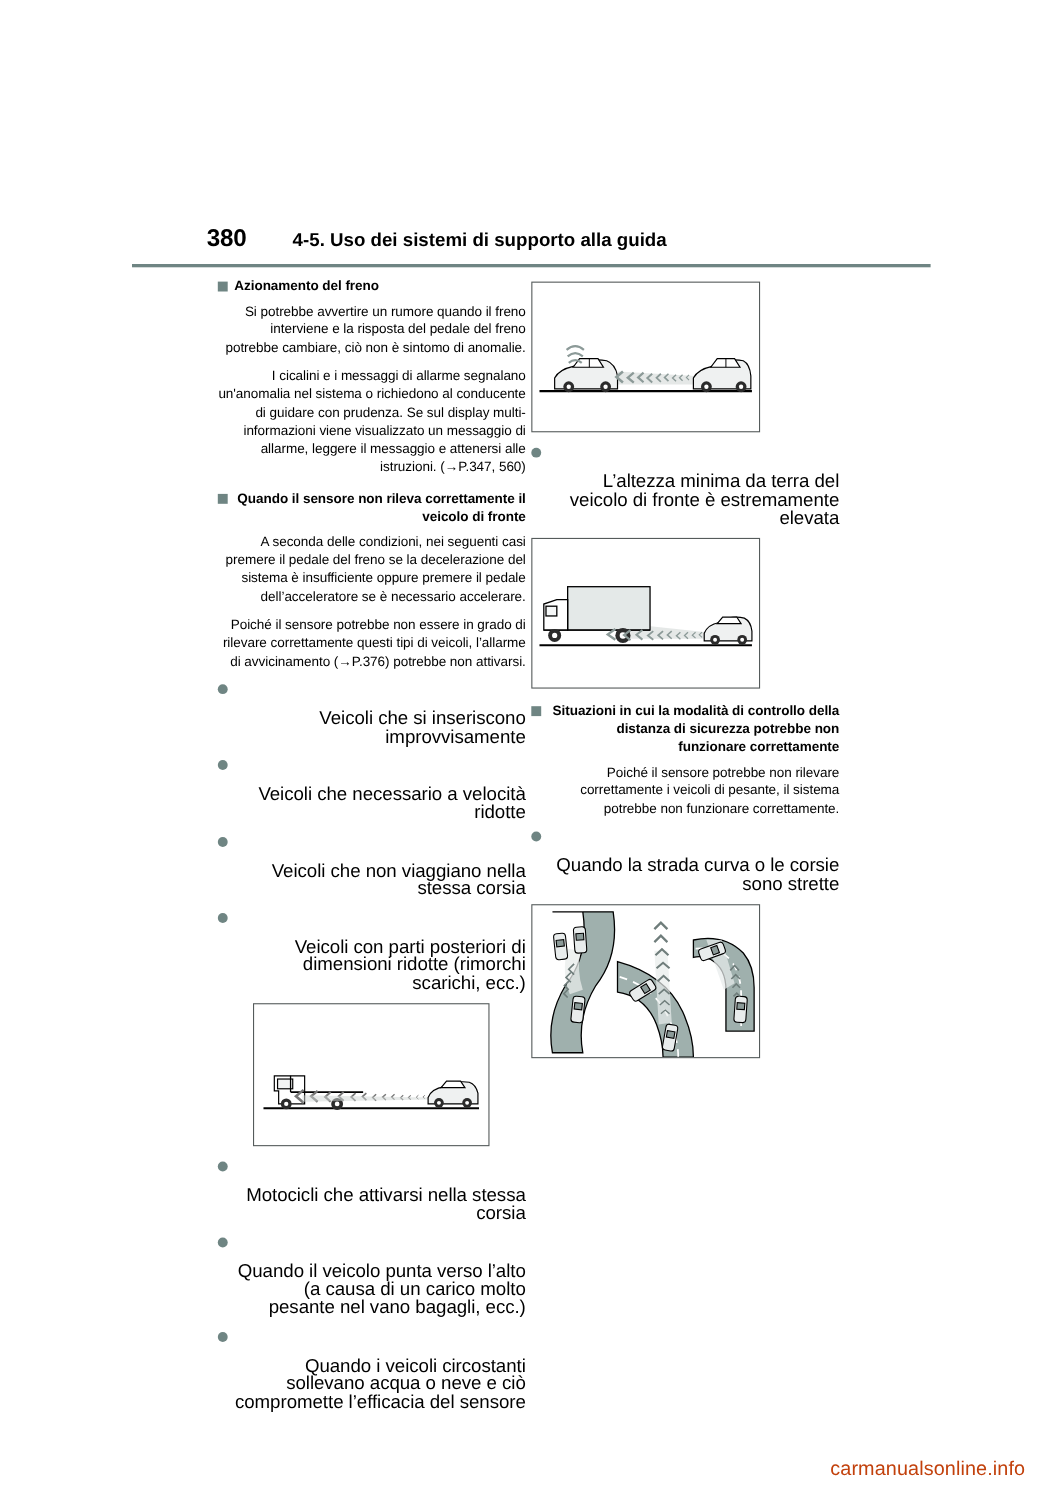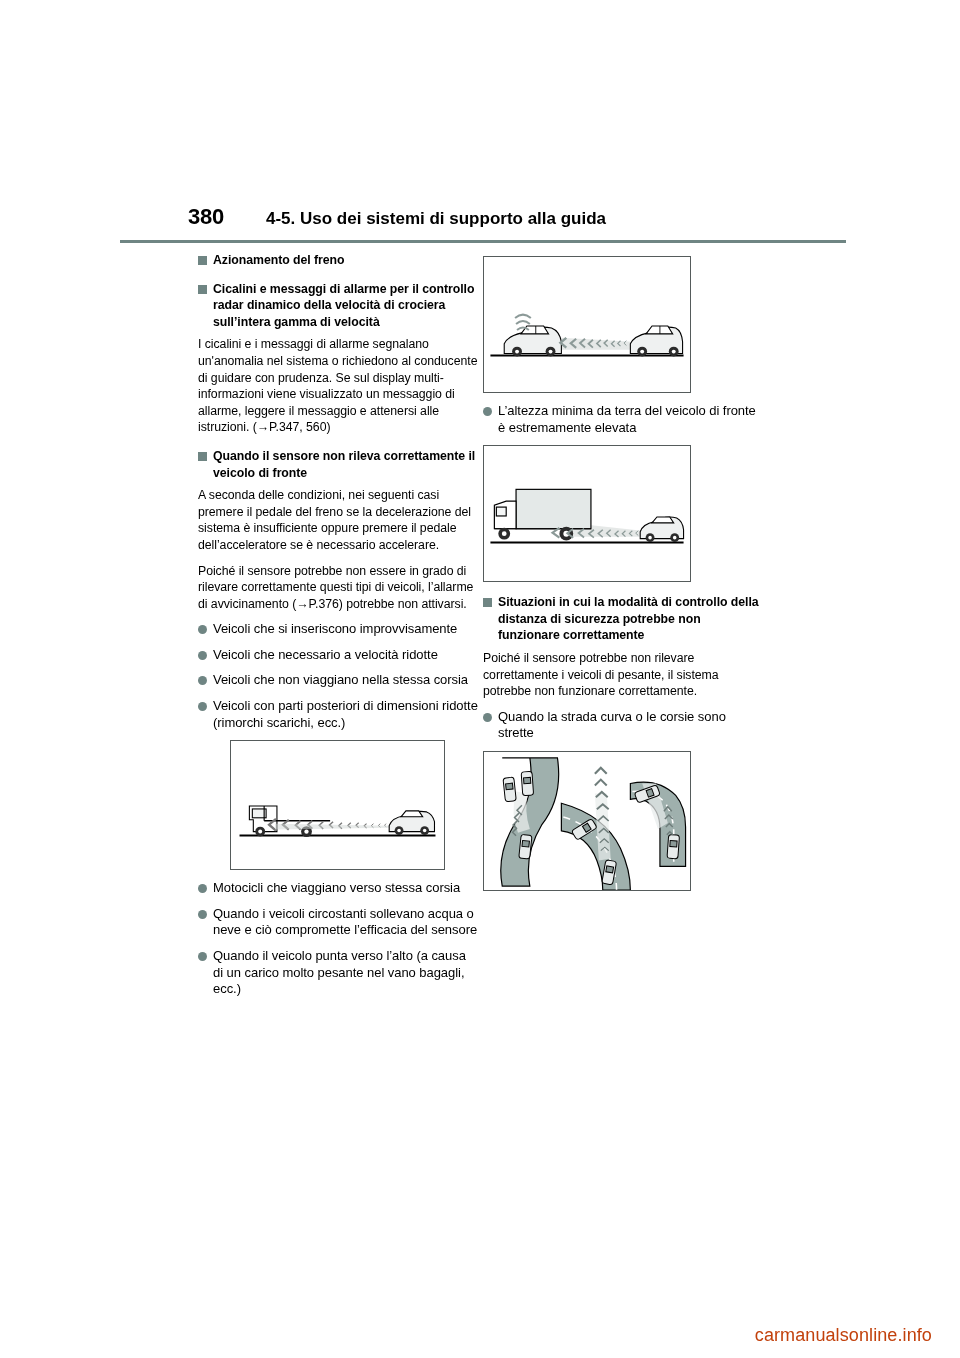--- a/index.html
+++ b/index.html
@@ -10,21 +10,21 @@
     background: #ffffff;
     font-family: "Liberation Sans", sans-serif;
     color: #000000;
     position: relative;
     overflow: hidden;
   }
 
   .page {
     position: absolute;
     left: 0; top: 0;
-    width: 960px; height: 1358px;
+    width: 960px; height: 1358px; text-align: right;
   }
 
   
   .header {
     position: absolute;
     left: 120px;
     top: 203px;
     width: 726px;
     height: 30px;
   }
@@ -98,23 +98,24 @@
   }
   .dot {
     width: 9px; height: 9px;
     border-radius: 50%;
     background: #6f8583;
     flex: 0 0 9px;
     margin-top: 4px;
     margin-right: 6px;
   }
   .b-text {
-    font-size: 13px;
+    font-size: 17px;
     line-height: 16.6px;
     letter-spacing: -0.05px;
+    margin-top: 27px;
   }
 
   
   .figure {
     border: 1.5px solid #555b5b;
     background: #ffffff;
     margin: 4px 0 10px 0;
   }
   .fig-wide { width: 208px; height: 137px; margin-left: 0px; }
   .fig-left { width: 215px; height: 130px; margin-left: 32px; }
@@ -141,25 +142,22 @@
     <div class="chapter-title">4-5. Uso dei sistemi di supporto alla guida</div>
   </div>
   <div class="header-rule"></div>
 
   <div class="col col-left">
 
     <div class="h-block">
       <span class="sq"></span>
       <span class="h-text">Azionamento del freno</span>
     </div>
-
-    <div class="h-block">
-      <span class="sq"></span>
-      <span class="h-text">Cicalini e messaggi di allarme per il controllo radar dinamico della velocità di crociera sull’intera gamma di velocità</span>
-    </div>
+    <p class="body">Si potrebbe avvertire un rumore quando il freno interviene e la risposta del pedale del freno potrebbe cambiare, ciò non è sintomo di anomalie.</p>
+
     <p class="body">I cicalini e i messaggi di allarme segnalano un'anomalia nel sistema o richiedono al conducente di guidare con prudenza. Se sul display multi-informazioni viene visualizzato un messaggio di allarme, leggere il messaggio e attenersi alle istruzioni. (→P.347, 560)</p>
 
     <div class="h-block">
       <span class="sq"></span>
       <span class="h-text">Quando il sensore non rileva correttamente il veicolo di fronte</span>
     </div>
     <p class="body">A seconda delle condizioni, nei seguenti casi premere il pedale del freno se la decelerazione del sistema è insufficiente oppure premere il pedale dell’acceleratore se è necessario accelerare.</p>
     <p class="body">Poiché il sensore potrebbe non essere in grado di rilevare correttamente questi tipi di veicoli, l’allarme di avvicinamento (→P.376) potrebbe non attivarsi.</p>
 
     <div class="b-block">
@@ -221,29 +219,29 @@
         </g>
         <circle cx="170" cy="91" r="4.5" fill="#2b2b2b"></circle>
         <circle cx="170" cy="91" r="1.8" fill="#ffffff"></circle>
         <circle cx="196" cy="91" r="4.5" fill="#2b2b2b"></circle>
         <circle cx="196" cy="91" r="1.8" fill="#ffffff"></circle>
       </svg>
     </div>
 
     <div class="b-block">
       <span class="dot"></span>
-      <span class="b-text">Motocicli che viaggiano verso stessa corsia</span>
+      <span class="b-text">Motocicli che attivarsi nella stessa corsia</span>
+    </div>
+    <div class="b-block">
+      <span class="dot"></span>
+      <span class="b-text">Quando il veicolo punta verso l’alto (a causa di un carico molto pesante nel vano bagagli, ecc.)</span>
     </div>
     <div class="b-block">
       <span class="dot"></span>
       <span class="b-text">Quando i veicoli circostanti sollevano acqua o neve e ciò compromette l’efficacia del sensore</span>
-    </div>
-    <div class="b-block">
-      <span class="dot"></span>
-      <span class="b-text">Quando il veicolo punta verso l’alto (a causa di un carico molto pesante nel vano bagagli, ecc.)</span>
     </div>
 
   </div>
 
   <div class="col col-right">
 
     <div class="figure fig-wide">
       <svg viewBox="0 0 208 137" xmlns="http://www.w3.org/2000/svg">
         <line x1="6" y1="100" x2="202" y2="100" stroke="#000" stroke-width="2"></line>
 

